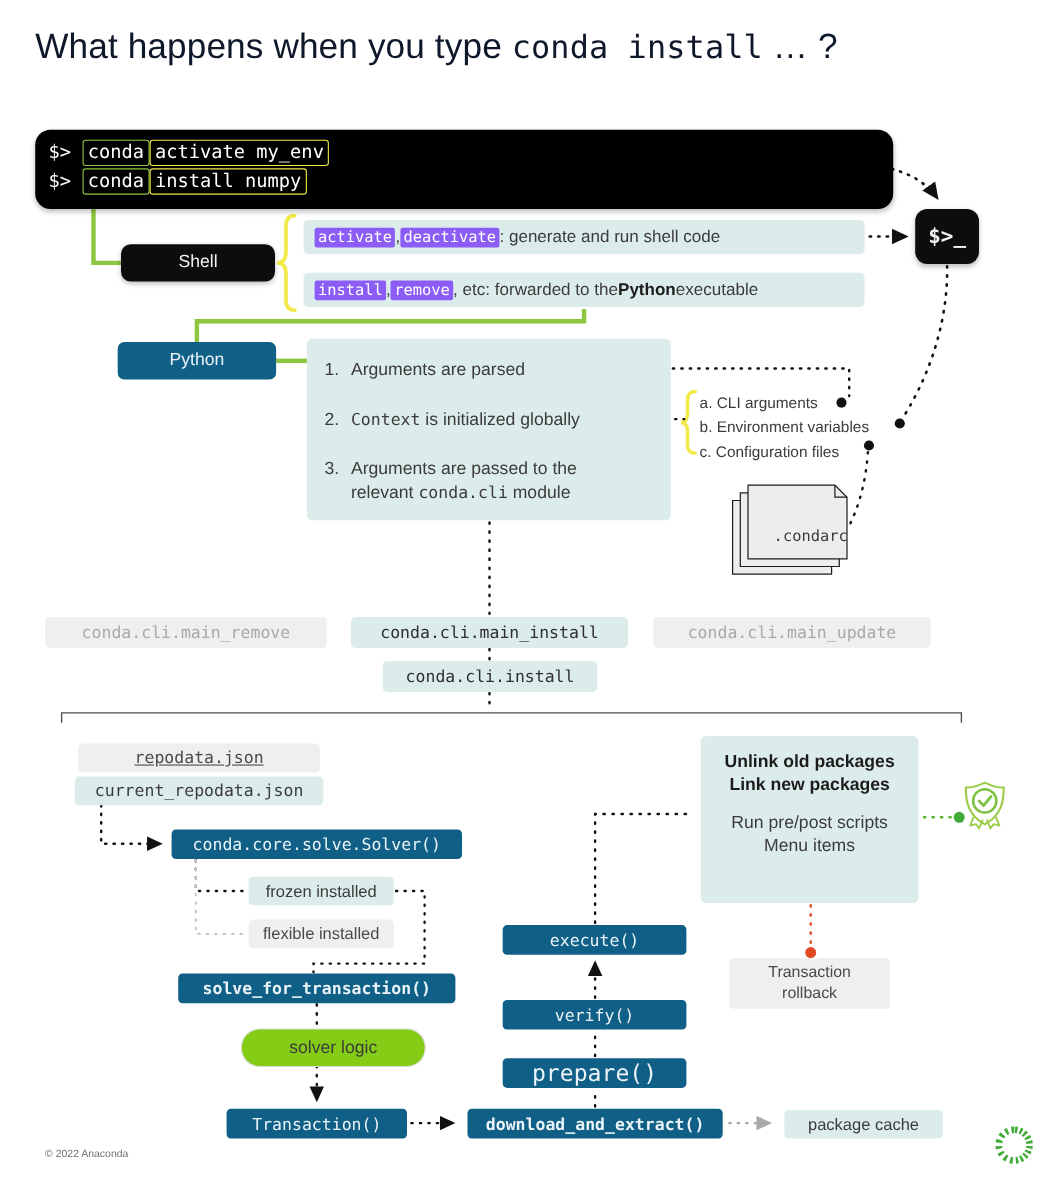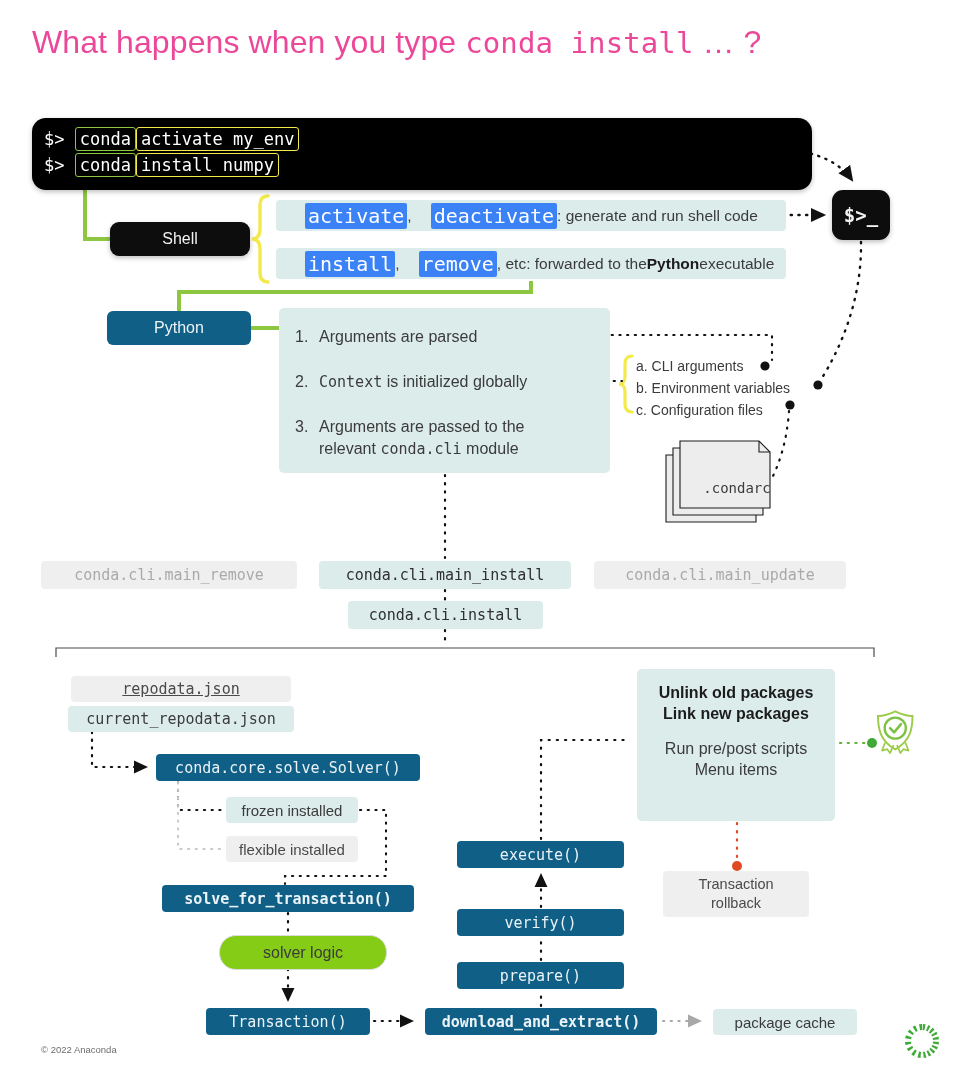--- a/index.html
+++ b/index.html
@@ -6,21 +6,21 @@
   body{
     width:960px;height:1080px;background:#ffffff;
     font-family:"Liberation Sans", sans-serif;
     color:#3b3b3b;overflow:hidden;position:relative;
   }
   .mono{font-family:"DejaVu Sans Mono","Liberation Mono",monospace;}
 
   
   #title{
     position:absolute;left:32px;top:24px;width:900px;
-    font-size:32px;font-weight:400;color:#ec4899;white-space:nowrap;
+    font-size:32px;font-weight:400;color:#0f172a;white-space:nowrap;
     letter-spacing:.1px;
   }
   #title .code{font-family:"DejaVu Sans Mono","Liberation Mono",monospace;font-size:29px;}
 
   
   #wires{position:absolute;left:0;top:0;width:960px;height:1080px;pointer-events:none;}
 
   
   #terminal{
     position:absolute;left:32px;top:118px;width:780px;height:72px;
@@ -47,22 +47,22 @@
   #prompt-box span{font-family:"DejaVu Sans Mono","Liberation Mono",monospace;font-size:19px;font-weight:700;}
 
   
   .teal-box{
     position:absolute;background:#dceceb;border-radius:4px;
     display:flex;align-items:center;font-size:15.5px;color:#3b3b3b;
   }
   #shell-desc-1{left:276px;top:200px;width:500px;height:31px;padding-left:10px;}
   #shell-desc-2{left:276px;top:248px;width:500px;height:31px;padding-left:10px;}
   .kbd{
-    background:#3b82f6;color:#fff;padding:1px 3px;border-radius:2px;
-    font-family:"DejaVu Sans Mono","Liberation Mono",monospace;font-size:20px;margin-left:19px;
+    background:#8b5cf6;color:#fff;padding:1px 3px;border-radius:2px;
+    font-family:"DejaVu Sans Mono","Liberation Mono",monospace;font-size:14px;
   }
   .bold{font-weight:700;color:#1c1c1c;}
 
   
   .pill-blue{
     position:absolute;background:#105f86;color:#eaf3f7;border-radius:6px;
     display:flex;align-items:center;justify-content:center;font-size:16px;
   }
   #python-box{left:107px;top:311px;width:144px;height:34px;}
 
@@ -118,21 +118,21 @@
   #sft{left:162px;top:885px;width:252px;height:27px;border-radius:4px;font-size:15px;font-weight:700;}
   #solver-logic{
     left:219px;top:935px;width:166px;height:33px;border-radius:17px;
     background:#84cc16;border:1px solid #dcdcdc;color:#3b3b3b;font-size:16px;
   }
   #transaction{left:206px;top:1008px;width:164px;height:27px;border-radius:4px;font-size:15px;}
 
   
   #execute{left:457px;top:841px;width:167px;height:27px;border-radius:4px;font-size:15px;}
   #verify{left:457px;top:909px;width:167px;height:27px;border-radius:4px;font-size:15px;}
-  #prepare{left:457px;top:962px;width:167px;height:27px;border-radius:4px;font-size:15px;}
+  #prepare{left:457px;top:962px;width:167px;height:27px;border-radius:4px;font-size:21px;}
   #dae{left:425px;top:1008px;width:232px;height:27px;border-radius:4px;font-size:15px;font-weight:700;}
   #pkgcache{left:713px;top:1009px;width:144px;height:26px;}
 
   
   #linkpanel{
     position:absolute;left:637px;top:669px;width:198px;height:152px;
     background:#dceceb;border-radius:5px;text-align:center;
   }
   #linkpanel .hdr{font-size:16px;font-weight:700;color:#1c1c1c;line-height:1.32;margin-top:13px;}
   #linkpanel .sub{font-size:16px;color:#3b3b3b;line-height:1.32;margin-top:14px;}

